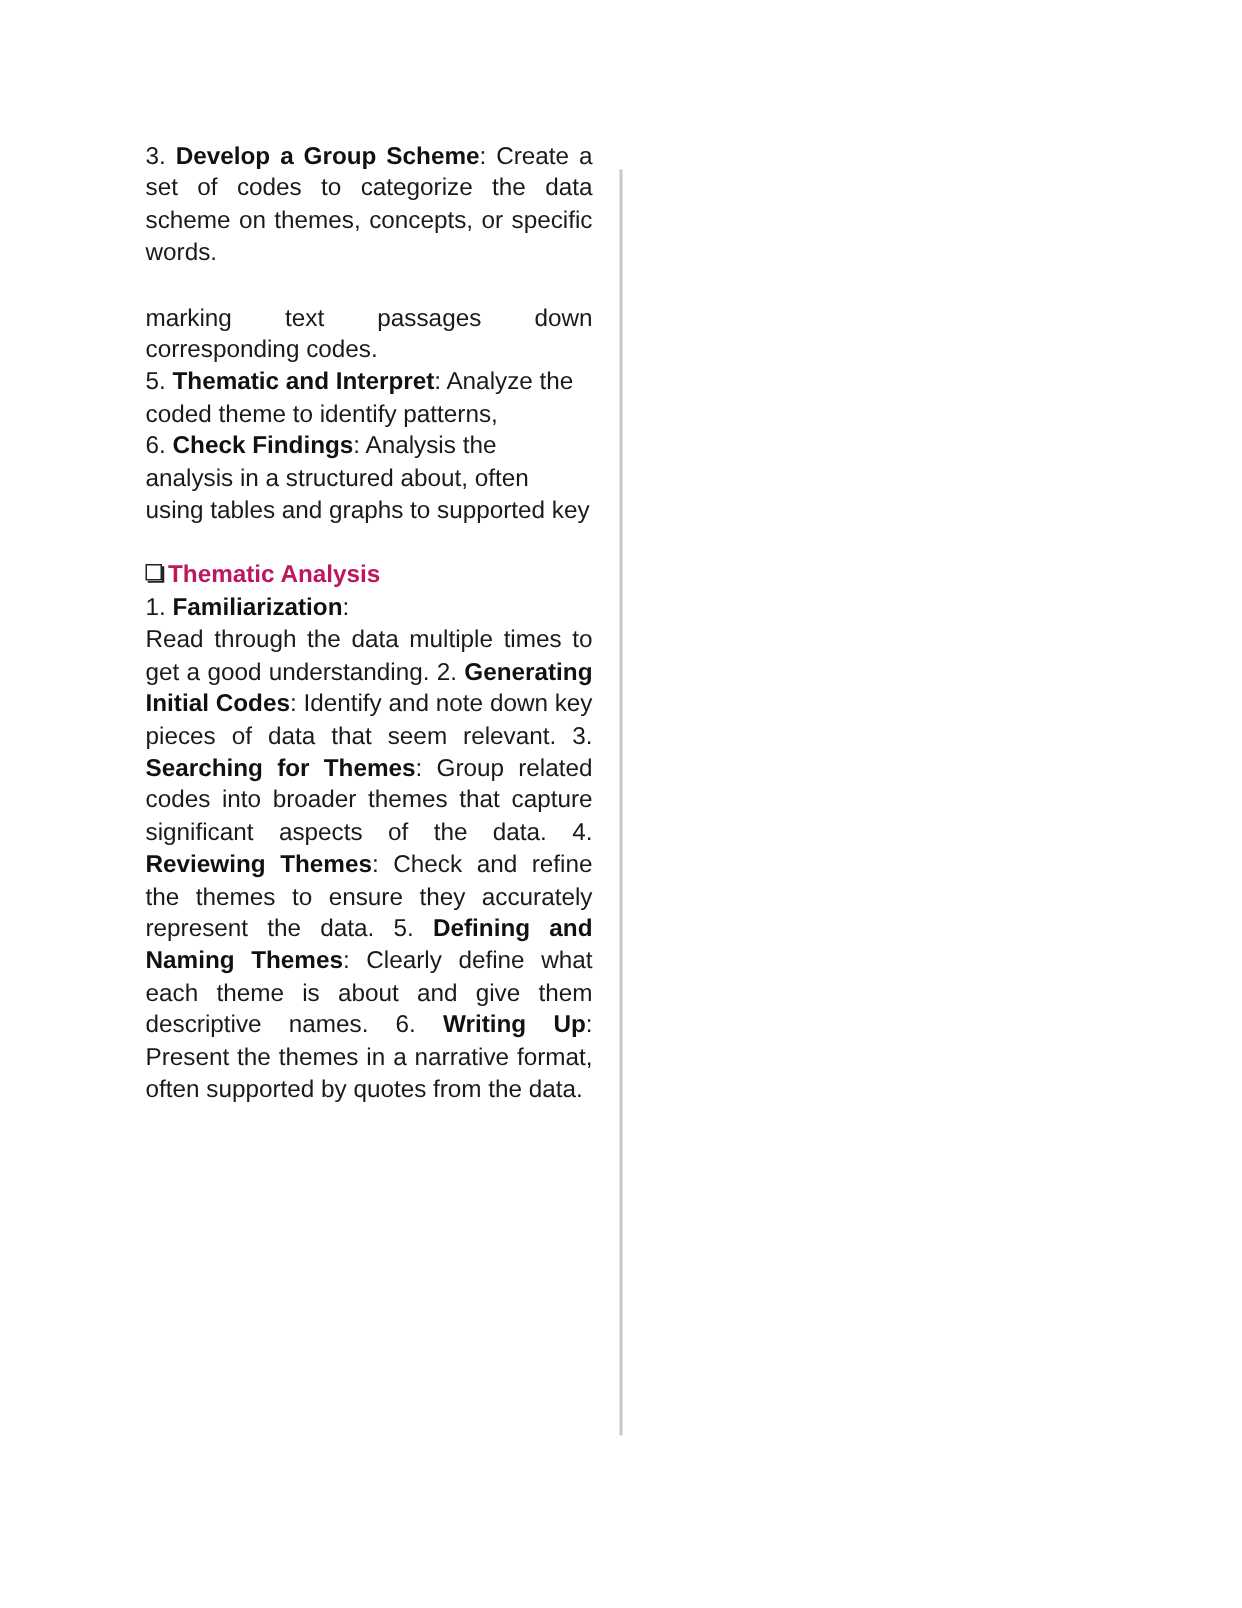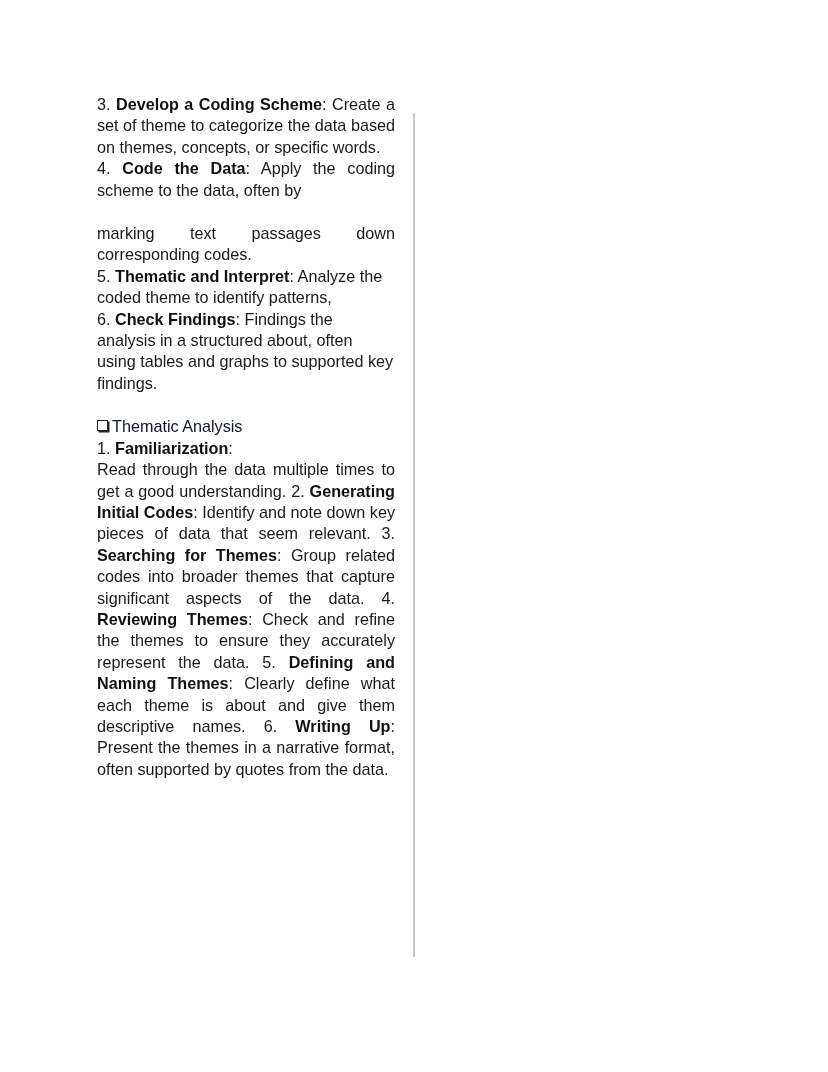--- a/index.html
+++ b/index.html
@@ -10,58 +10,53 @@
     .col {
       position: absolute; left: 97px; top: 94px; width: 298px;
       font-size: 16.2px; line-height: 21.4px;
     }
     .col p { margin: 0; }
     .j { text-align: justify; text-align-last: left; }
     .jl { text-align: justify; text-align-last: justify; }
     b { font-weight: bold; color: #111; }
     .gap1 { height: 22px; }
     .gap2 { height: 22px; }
-    .heading { color: #0f172a; font-weight: normal; }
+    .heading { color: #be185d; font-weight: bold; }
     .checkbox {
       display: inline-block; width: 9px; height: 9px; border: 1.6px solid #222;
       box-shadow: 1.5px 1.5px 0 #222; margin-right: 4px; vertical-align: 1px;
     }
     .rule {
       position: absolute; left: 413px; top: 113px; width: 2px; height: 844px; background: #c8c8c8;
     }
   </style>
 </head>
 <body>
 
 <div class="rule"></div>
 
 <div class="col">
   <p class="j">
     <span>3.</span>
-    <b>Develop a Coding Scheme</b><span>: Create a set of theme to categorize the data based on themes, concepts, or specific words.</span>
-  </p>
-  <p class="j">
-    <span>4.</span>
-    <b>Code the Data</b><span>: Apply the coding scheme to the data, often by</span>
+    <b>Develop a Group Scheme</b><span>: Create a set of codes to categorize the data scheme on themes, concepts, or specific words.</span>
   </p>
   <div class="gap1"></div>
   <p class="jl" style="word-spacing:30px;"><span>marking text passages down</span></p>
   <p>corresponding codes.</p>
   <p>
     <span>5.</span>
     <b>Thematic and Interpret</b><span>: Analyze the</span>
   </p>
   <p>coded theme to identify patterns,</p>
   <p>
     <span>6.</span>
-    <b>Check Findings</b><span>: Findings the</span>
+    <b>Check Findings</b><span>: Analysis the</span>
   </p>
   <p>analysis in a structured about, often</p>
   <p>using tables and graphs to supported key</p>
-  <p>findings.</p>
 
   <div class="gap2"></div>
 
   <p>
     <span class="checkbox"></span><span class="heading">Thematic Analysis</span>
   </p>
   <p>
     <span>1.</span>
     <b>Familiarization</b><span>:</span>
   </p>

